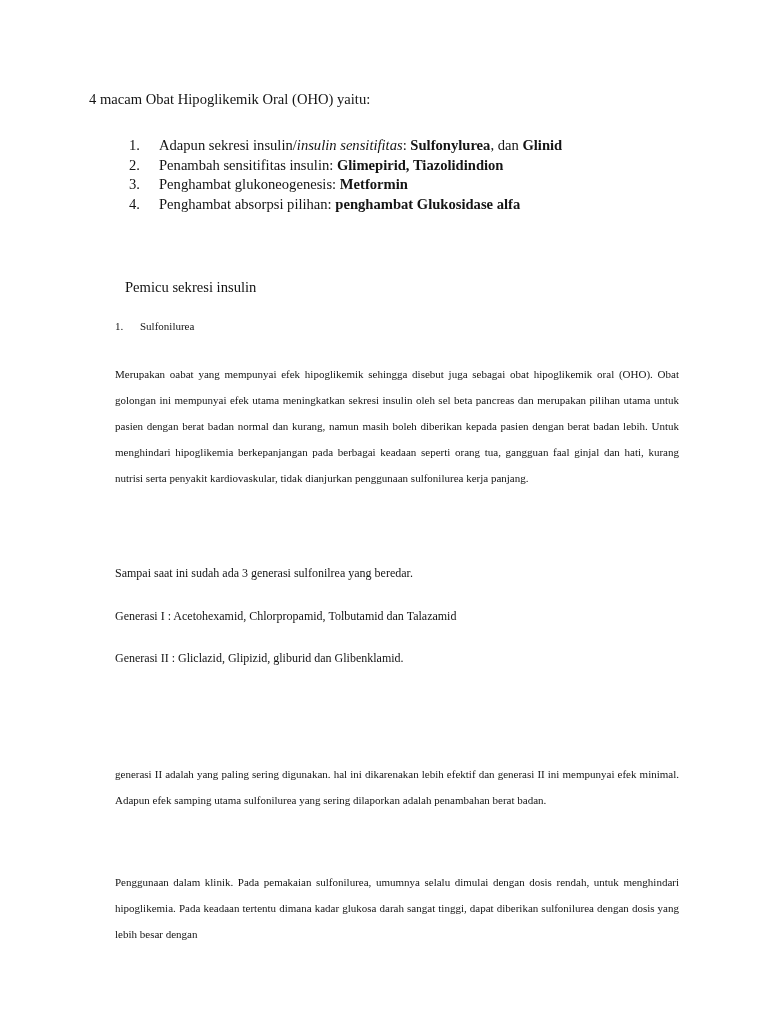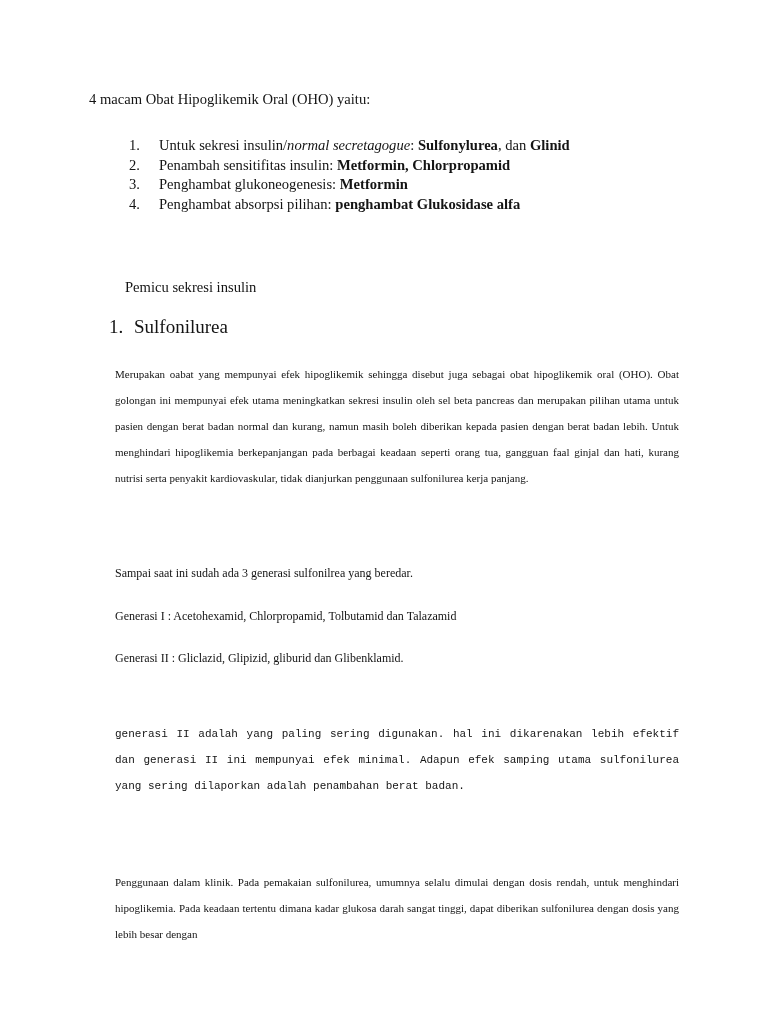--- a/index.html
+++ b/index.html
@@ -70,23 +70,23 @@
     top: 278px;
     font-size: 14.6px;
     line-height: 19px;
     white-space: nowrap;
     margin-left: 36px;
   }
 
   
   .sub-item {
     position: absolute;
-    left: 109px;
+    left: 115px;
     top: 317px;
-    font-size: 19px;
+    font-size: 11px;
     line-height: 19px;
     white-space: nowrap;
   }
   .sub-item .num { display: inline-block; width: 25px; }
 
   
   .body-block {
     position: absolute;
     left: 115px;
     width: 564px;
@@ -112,24 +112,24 @@
 </style>
 </head>
 <body>
 
 <div class="page">
 
   <div class="intro-line">4 macam Obat Hipoglikemik Oral (OHO) yaitu:</div>
 
   <ol class="oho-list">
     <li>
-      <span class="num">1.</span><span>Untuk sekresi insulin/</span><i>normal secretagogue</i><span>: </span><b>Sulfonylurea</b><span>, dan </span><b>Glinid</b>
+      <span class="num">1.</span><span>Adapun sekresi insulin/</span><i>insulin sensitifitas</i><span>: </span><b>Sulfonylurea</b><span>, dan </span><b>Glinid</b>
     </li>
     <li>
-      <span class="num">2.</span><span>Penambah sensitifitas insulin: </span><b>Metformin, Chlorpropamid</b>
+      <span class="num">2.</span><span>Penambah sensitifitas insulin: </span><b>Glimepirid, Tiazolidindion</b>
     </li>
     <li>
       <span class="num">3.</span><span>Penghambat glukoneogenesis: </span><b>Metformin</b>
     </li>
     <li>
       <span class="num">4.</span><span>Penghambat absorpsi pilihan: </span><b>penghambat Glukosidase alfa</b>
     </li>
   </ol>
 
   <div class="section-head">Pemicu sekresi insulin</div>
@@ -142,21 +142,21 @@
     <p class="para">Merupakan oabat yang mempunyai efek hipoglikemik sehingga disebut juga sebagai obat hipoglikemik oral (OHO). Obat golongan ini mempunyai efek utama meningkatkan sekresi insulin oleh sel beta pancreas dan merupakan pilihan utama untuk pasien dengan berat badan normal dan kurang, namun masih boleh diberikan kepada pasien dengan berat badan lebih. Untuk menghindari hipoglikemia berkepanjangan pada berbagai keadaan seperti orang tua, gangguan faal ginjal dan hati, kurang nutrisi serta penyakit kardiovaskular, tidak dianjurkan penggunaan sulfonilurea kerja panjang.</p>
   </div>
 
   <div class="single-line" style="top:560px;">Sampai saat ini sudah ada 3 generasi sulfonilrea yang beredar.</div>
 
   <div class="single-line" style="top:603px;">Generasi I : Acetohexamid, Chlorpropamid, Tolbutamid dan Talazamid</div>
 
   <div class="single-line" style="top:645px;">Generasi II : Gliclazid, Glipizid, gliburid dan Glibenklamid.</div>
 
 
-  <div class="body-block" style="top:721px;font-family:Liberation Mono, monospace;">
+  <div class="body-block" style="top:761px;">
     <p class="para last-line-natural">generasi II adalah yang paling sering digunakan. hal ini dikarenakan lebih efektif dan generasi II ini mempunyai efek minimal. Adapun efek samping utama sulfonilurea yang sering dilaporkan adalah penambahan berat badan.</p>
   </div>
 
   <div class="body-block" style="top:839px;margin-top:30px;">
     <p class="para">Penggunaan dalam klinik. Pada pemakaian sulfonilurea, umumnya selalu dimulai dengan dosis rendah, untuk menghindari hipoglikemia. Pada keadaan tertentu dimana kadar glukosa darah sangat tinggi, dapat diberikan sulfonilurea dengan dosis yang lebih besar dengan</p>
   </div>
 
 </div>
 
 </body></html>

